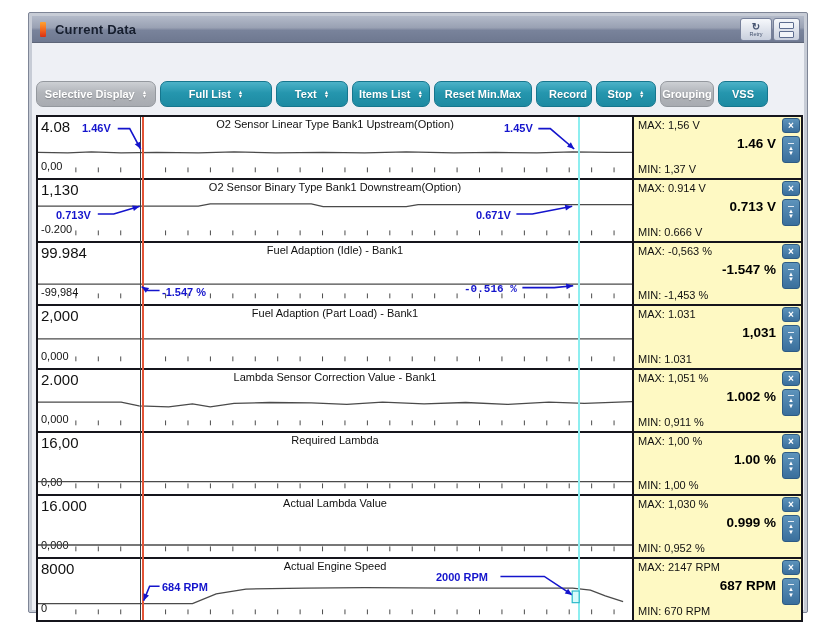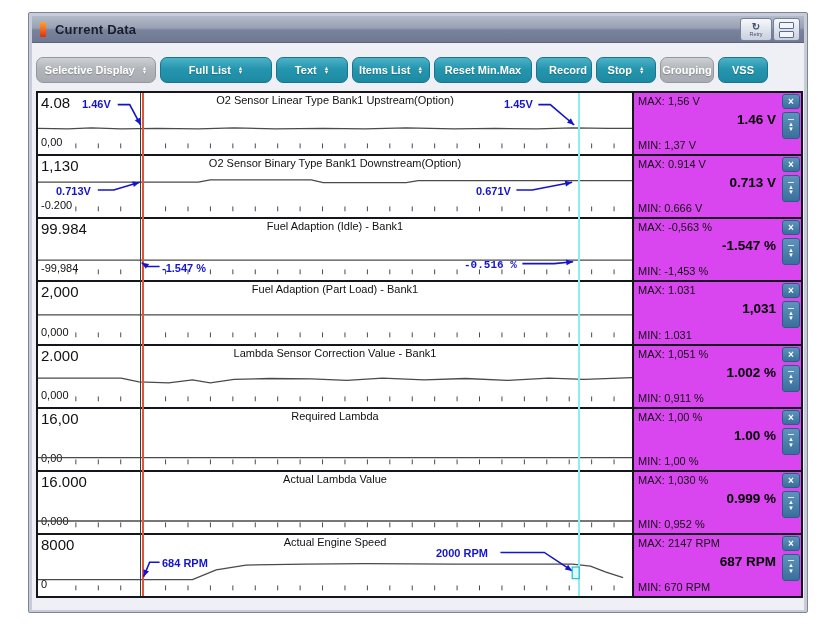--- a/index.html
+++ b/index.html
@@ -20,21 +20,21 @@
   #retry-text{font-size:5.5px;line-height:6px;color:#45536f;}
   .tile-bar{width:13px;height:5px;background:#f2f5fa;border:1px solid #5d6d90;border-radius:1px;}
   .tile-bar+.tile-bar{margin-top:2px;}
   
   #content{background:#eef0f5;height:calc(100% - 26px);box-sizing:border-box;padding:0;}
   
   #toolbar{padding:14px 0 5px 4px;display:flex;gap:4px;}
   .tbtn{height:26px;border-radius:7px;border:1px solid #16768e;box-sizing:border-box;
     background:linear-gradient(#4cb2c8,#2596ae 45%,#1d8aa2);color:#fff;font-weight:bold;
     font-size:11px;font-family:"Liberation Sans",sans-serif;display:flex;align-items:center;justify-content:center;gap:7px;
-    padding:12px 4px;text-shadow:0 1px 1px rgba(0,0,0,.25);cursor:pointer;}
+    padding:12px 4px;text-shadow:0 1px 1px rgba(0,0,0,.25);cursor:pointer;margin-top:24px;}
   .tbtn.gray{background:linear-gradient(#cdd0d4,#b2b5ba 45%,#a8abb1);border-color:#94989e;}
   .spin{font-size:5.5px;line-height:4.5px;text-align:center;}
   
   #chart-wrap{position:relative;z-index:0;margin:3px 0 0 4px;width:763px;height:503px;
     border:2px solid #15151c;background:#fff;display:flex;flex-direction:column;box-sizing:content-box;}
   .strip{flex:1 1 0;display:flex;min-height:0;}
   .strip:not(:first-child){border-top:2px solid #15151c;}
   .plot{position:relative;width:596px;flex:0 0 596px;border-right:2px solid #15151c;box-sizing:border-box;}
   .trace-svg,.ann-svg{position:absolute;left:0;top:0;width:100%;height:100%;}
   .trace-svg{z-index:1;}
@@ -42,21 +42,21 @@
   .smax{position:absolute;left:3px;top:1px;font-size:15px;color:#111;z-index:2;}
   .smin{position:absolute;left:3px;bottom:6px;font-size:11px;color:#111;z-index:0;}
   .ptitle{position:absolute;left:0;right:0;top:1px;text-align:center;font-size:11px;color:#111;z-index:2;}
   .ann-text{position:absolute;font-size:11px;font-weight:bold;color:#1414cc;white-space:nowrap;z-index:6;}
   
   .cursor{position:absolute;top:0;bottom:0;z-index:3;}
   #cursor-dark{width:1px;background:#3a3a3a;}
   #cursor-red{width:2px;background:#e25437;}
   #cursor-cyan{width:2px;background:#8deef0;}
   
-  .info{position:relative;flex:1 1 auto;background:#d946ef;}
+  .info{position:relative;flex:1 1 auto;background:#fef9c3;}
   .maxrow{position:absolute;top:2px;left:4px;font-size:11px;color:#111;}
   .minrow{position:absolute;bottom:3px;left:4px;font-size:11px;color:#111;}
   .currow{position:absolute;top:19px;right:25px;font-size:13.5px;font-weight:bold;color:#000;}
   .btncol{position:absolute;top:1px;right:1px;width:18px;}
   .xbtn{height:15px;border-radius:3px;background:linear-gradient(#5d93bb,#3a6f9c);border:1px solid #2d5b84;
     color:#fff;font-size:10px;font-weight:bold;text-align:center;line-height:14px;box-sizing:border-box;cursor:pointer;}
   .udbtn{margin-top:3px;height:27px;border-radius:3px;background:linear-gradient(#5d93bb,#3a6f9c);
     border:1px solid #2d5b84;display:flex;align-items:center;justify-content:center;box-sizing:border-box;cursor:pointer;}
   .udbtn .tri{color:#fff;font-size:6px;line-height:5.5px;text-align:center;border-top:1px solid #dfe9f2;padding-top:2px;}
 </style>

